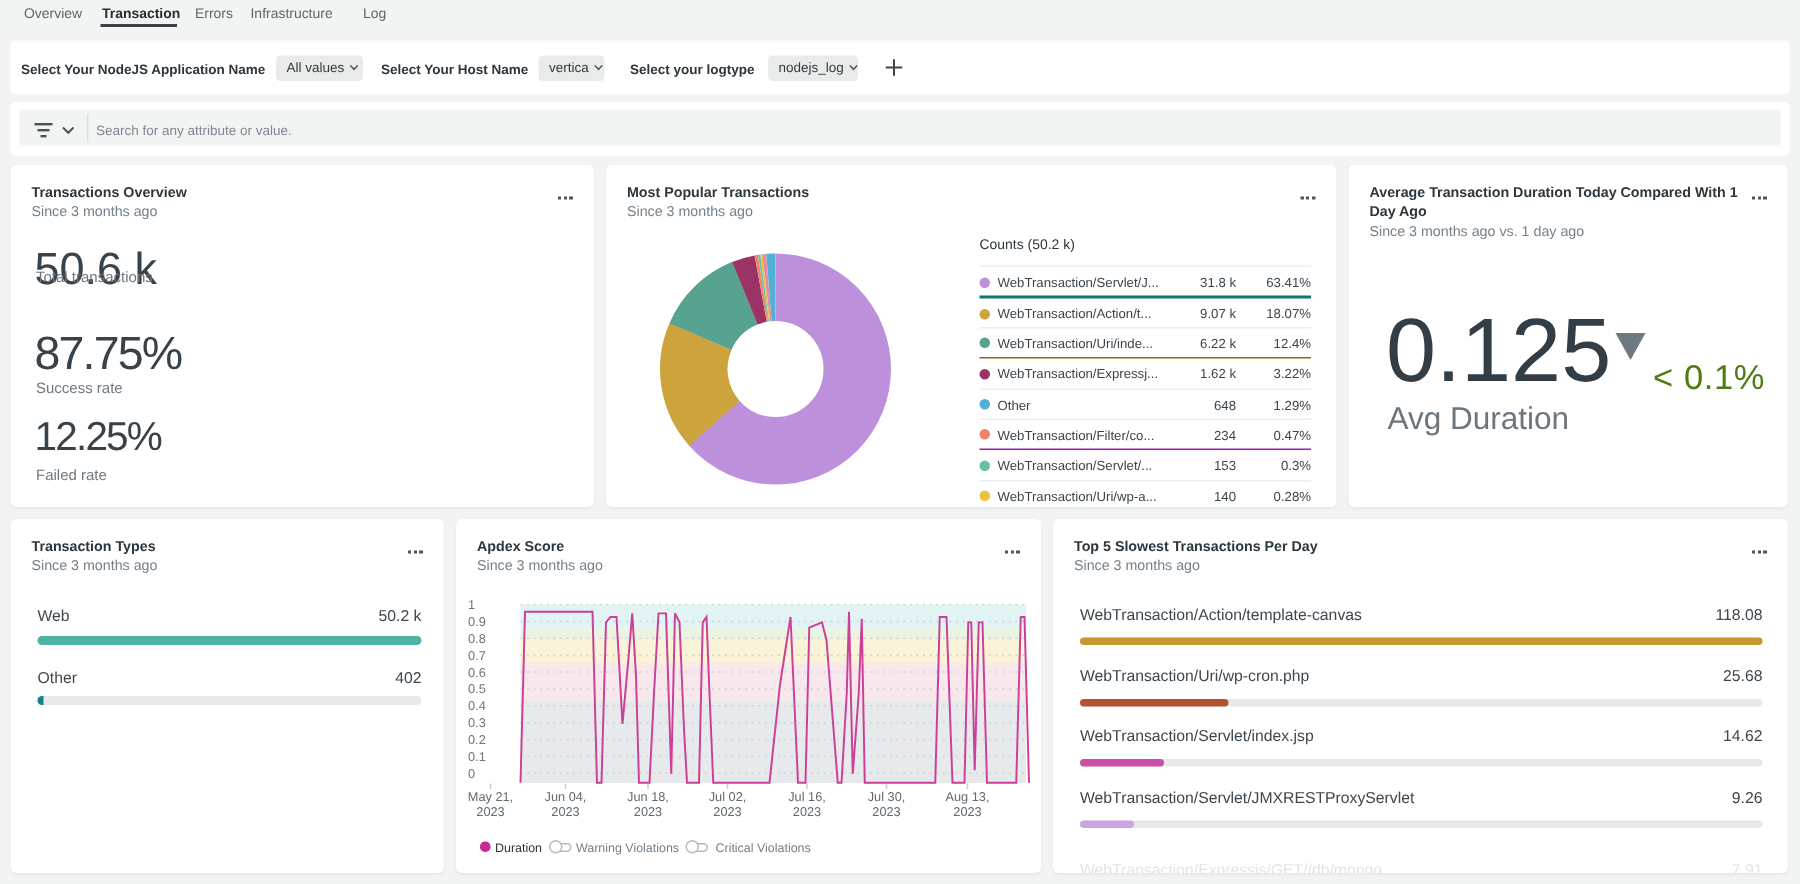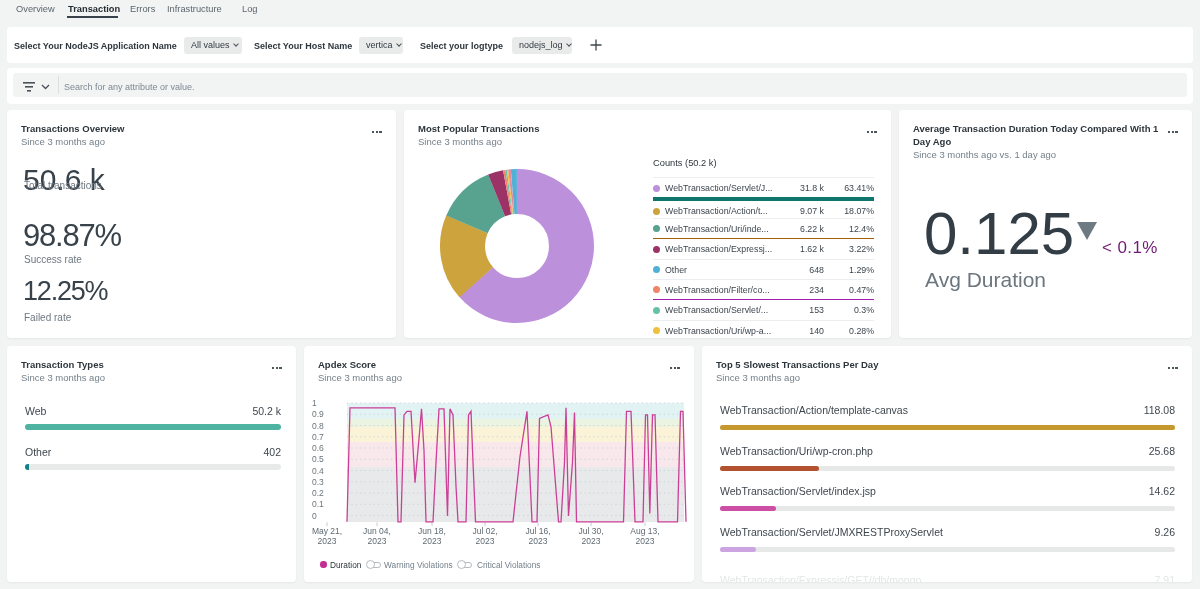--- a/index.html
+++ b/index.html
@@ -41,21 +41,21 @@
   </svg>
 <div class="abs" style="left:57.5px;top:76px;width:1px;height:18px;background:#dcdfe0"></div>
 <div class="abs" style="left:64px;top:81.5px;font-size:9px;color:#7e8890">Search for any attribute or value.</div>
 
 <div class="card" style="left:7px;top:110px;width:389px;height:228px">
   <div class="ctitle" style="position:absolute;left:14px;top:12px">Transactions Overview</div>
   <div class="csub" style="position:absolute;left:14px;top:25px">Since 3 months ago</div>
   <div class="dots" style="right:14px;top:20.5px"></div>
   <div class="abs" style="left:16px;top:53px;font-size:30px;color:#38424a">50.6 k</div>
   <div class="abs" style="left:17px;top:70px;font-size:10px;color:#6e7880">Total transactions</div>
-  <div class="abs" style="left:16px;top:108px;font-size:31px;letter-spacing:-1.2px;color:#38424a">98.87%</div>
+  <div class="abs" style="left:16px;top:108px;font-size:31px;letter-spacing:-1.2px;color:#38424a">87.75%</div>
   <div class="abs" style="left:17px;top:144px;font-size:10px;color:#6e7880">Success rate</div>
   <div class="abs" style="left:16px;top:166px;font-size:27px;letter-spacing:-1.2px;color:#38424a">12.25%</div>
   <div class="abs" style="left:17px;top:202px;font-size:10px;color:#6e7880">Failed rate</div>
 </div>
 
 <div class="card" style="left:404px;top:110px;width:487px;height:228px">
   <div class="ctitle" style="position:absolute;left:14px;top:12px">Most Popular Transactions</div>
   <div class="csub" style="position:absolute;left:14px;top:25px">Since 3 months ago</div>
   <div class="dots" style="right:14px;top:20.5px"></div>
   <svg class="abs" style="left:32.5px;top:56px" width="160" height="160" viewBox="0 0 160 160">
@@ -65,37 +65,37 @@
       <circle cx="80" cy="80" r="54.5" fill="none" stroke="#9c3366" stroke-width="45" stroke-dasharray="11.03 342.43" transform="rotate(248.00 80 80)"></circle>
       <circle cx="80" cy="80" r="54.5" fill="none" stroke="#ef8468" stroke-width="45" stroke-dasharray="1.62 342.43" transform="rotate(259.60 80 80)"></circle>
       <circle cx="80" cy="80" r="54.5" fill="none" stroke="#67c1a8" stroke-width="45" stroke-dasharray="1.09 342.43" transform="rotate(261.30 80 80)"></circle>
       <circle cx="80" cy="80" r="54.5" fill="none" stroke="#efbf3e" stroke-width="45" stroke-dasharray="0.95 342.43" transform="rotate(262.45 80 80)"></circle>
       <circle cx="80" cy="80" r="54.5" fill="none" stroke="#e78a9b" stroke-width="45" stroke-dasharray="1.85 342.43" transform="rotate(263.45 80 80)"></circle>
       <circle cx="80" cy="80" r="54.5" fill="none" stroke="#52b0d7" stroke-width="45" stroke-dasharray="4.38 342.43" transform="rotate(265.40 80 80)"></circle>
     </svg>
   <div class="abs" style="left:249px;top:48px;font-size:9.3px;color:#2d363c">Counts (50.2 k)</div>
   <div class="abs" style="left:249px;top:67px;width:221px;font-size:8.8px;color:#3c454d">
       <div style="height:20.4px;border-top:1px solid #ebeef0;line-height:20.4px;white-space:nowrap;position:relative"><span style="display:inline-block;width:7px;height:7px;border-radius:50%;background:#bd90dc;margin-right:5px;vertical-align:-0.5px"></span>WebTransaction/Servlet/J...<span style="position:absolute;right:50px">31.8 k</span><span style="position:absolute;right:0">63.41%</span></div>
-      <div style="height:20.4px;border-top:4px solid #0f766e;line-height:20.4px;white-space:nowrap;position:relative"><span style="display:inline-block;width:7px;height:7px;border-radius:50%;background:#cda33e;margin-right:5px;vertical-align:-0.5px"></span>WebTransaction/Action/t...<span style="position:absolute;right:50px">9.07 k</span><span style="position:absolute;right:0">18.07%</span></div>
+      <div style="height:20.4px;border-top:2px solid #0f766e;line-height:20.4px;white-space:nowrap;position:relative"><span style="display:inline-block;width:7px;height:7px;border-radius:50%;background:#cda33e;margin-right:5px;vertical-align:-0.5px"></span>WebTransaction/Action/t...<span style="position:absolute;right:50px">9.07 k</span><span style="position:absolute;right:0">18.07%</span></div>
       <div style="height:20.4px;border-top:1px solid #ebeef0;line-height:20.4px;white-space:nowrap;position:relative"><span style="display:inline-block;width:7px;height:7px;border-radius:50%;background:#57a390;margin-right:5px;vertical-align:-0.5px"></span>WebTransaction/Uri/inde...<span style="position:absolute;right:50px">6.22 k</span><span style="position:absolute;right:0">12.4%</span></div>
       <div style="height:20.4px;border-top:1px solid #a16207;line-height:20.4px;white-space:nowrap;position:relative"><span style="display:inline-block;width:7px;height:7px;border-radius:50%;background:#9c3366;margin-right:5px;vertical-align:-0.5px"></span>WebTransaction/Expressj...<span style="position:absolute;right:50px">1.62 k</span><span style="position:absolute;right:0">3.22%</span></div>
       <div style="height:20.4px;border-top:1px solid #ebeef0;line-height:20.4px;white-space:nowrap;position:relative"><span style="display:inline-block;width:7px;height:7px;border-radius:50%;background:#52b0d7;margin-right:5px;vertical-align:-0.5px"></span>Other<span style="position:absolute;right:50px">648</span><span style="position:absolute;right:0">1.29%</span></div>
       <div style="height:20.4px;border-top:1px solid #ebeef0;line-height:20.4px;white-space:nowrap;position:relative"><span style="display:inline-block;width:7px;height:7px;border-radius:50%;background:#ef8468;margin-right:5px;vertical-align:-0.5px"></span>WebTransaction/Filter/co...<span style="position:absolute;right:50px">234</span><span style="position:absolute;right:0">0.47%</span></div>
       <div style="height:20.4px;border-top:1px solid #a21caf;line-height:20.4px;white-space:nowrap;position:relative"><span style="display:inline-block;width:7px;height:7px;border-radius:50%;background:#67c1a8;margin-right:5px;vertical-align:-0.5px"></span>WebTransaction/Servlet/...<span style="position:absolute;right:50px">153</span><span style="position:absolute;right:0">0.3%</span></div>
       <div style="height:20.4px;border-top:1px solid #ebeef0;line-height:20.4px;white-space:nowrap;position:relative"><span style="display:inline-block;width:7px;height:7px;border-radius:50%;background:#efbf3e;margin-right:5px;vertical-align:-0.5px"></span>WebTransaction/Uri/wp-a...<span style="position:absolute;right:50px">140</span><span style="position:absolute;right:0">0.28%</span></div>
     </div>
 </div>
 
 <div class="card" style="left:899px;top:110px;width:293px;height:228px">
   <div class="ctitle" style="position:absolute;left:14px;top:12px;width:248px">Average Transaction Duration Today Compared With 1 Day Ago</div>
   <div class="csub" style="position:absolute;left:14px;top:38px">Since 3 months ago vs. 1 day ago</div>
   <div class="dots" style="right:14px;top:20.5px"></div>
   <div class="abs" style="left:25px;top:89px;font-size:60px;color:#333d45">0.125</div>
   <div class="abs" style="left:178px;top:112px;width:0;height:0;border-left:10px solid transparent;border-right:10px solid transparent;border-top:18px solid #6e7a81"></div>
-  <div class="abs" style="left:203px;top:128px;font-size:17px;letter-spacing:0.4px;color:#701a75">&lt; 0.1%</div>
+  <div class="abs" style="left:203px;top:128px;font-size:23px;letter-spacing:0.4px;color:#4d7c0f">&lt; 0.1%</div>
   <div class="abs" style="left:26px;top:158px;font-size:21px;color:#6b767f">Avg Duration</div>
 </div>
 
 <div class="card" style="left:7px;top:346px;width:289px;height:236px">
   <div class="ctitle" style="position:absolute;left:14px;top:12px">Transaction Types</div>
   <div class="csub" style="position:absolute;left:14px;top:25px">Since 3 months ago</div>
   <div class="dots" style="right:14px;top:20.5px"></div>
   <div class="abs" style="left:18px;top:59px;width:256px;font-size:10.5px;color:#3e474e">Web <span style="float:right">50.2 k</span></div>
   <div class="abs" style="left:18px;top:78px;width:256px;height:6px;border-radius:3px;background:#4eb3a0"></div>
   <div class="abs" style="left:18px;top:100px;width:256px;font-size:10.5px;color:#3e474e">Other <span style="float:right">402</span></div>

